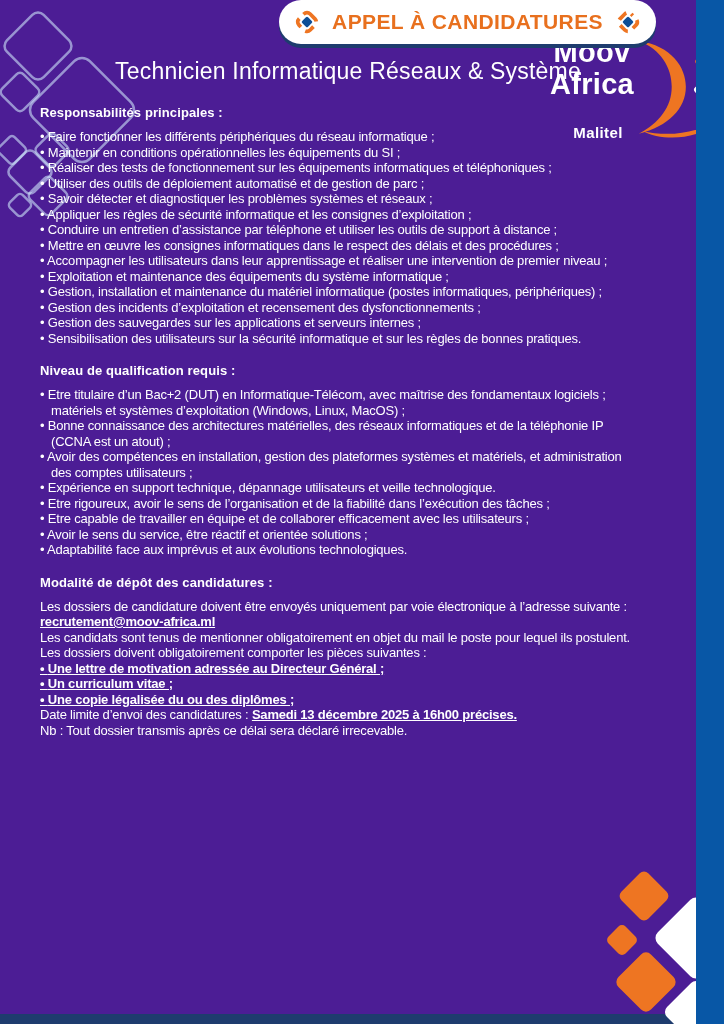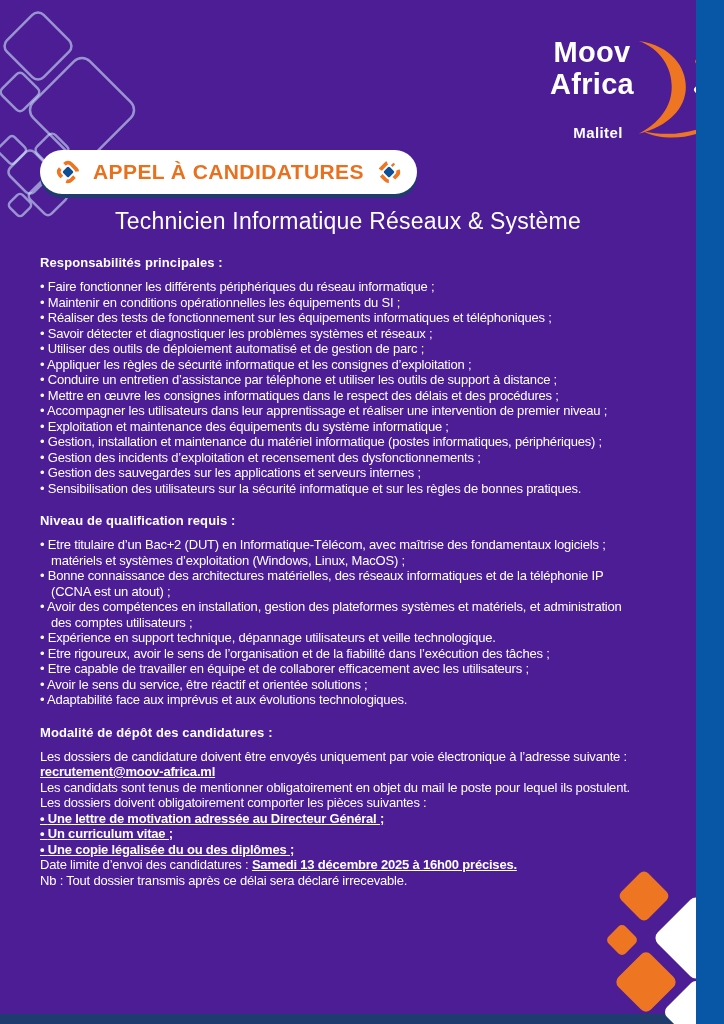--- a/index.html
+++ b/index.html
@@ -22,21 +22,21 @@
   
   .logo { position:absolute; top:32px; left:522px; width:200px; height:120px; z-index:4; }
   .logo-text { position:absolute; left:0; top:4px; width:140px; text-align:center;
                font-size:29px; font-weight:bold; line-height:32px; letter-spacing:0.3px; }
   .swoosh { position:absolute; left:112px; top:-8px; }
   .malitel { position:absolute; left:0; top:92px; width:152px; text-align:center;
              font-size:15px; font-weight:bold; letter-spacing:0.4px; }
 
   .content { position:relative; z-index:5; padding:0 40px; }
 
-  .banner-row { display:flex; justify-content:flex-start; padding-top:150px; }
+  .banner-row { display:flex; justify-content:flex-end; }
   .pill { display:inline-flex; align-items:center; gap:10px; height:44px; padding:0 13px;
           background:#FFFFFF; border-radius:24px; box-shadow:0 4px 0 #1E3C6E; }
   .pill-label { color:#E8701E; font-size:21px; font-weight:bold; letter-spacing:0.4px; white-space:nowrap; }
 
   .page-title { text-align:center; font-size:23px; font-weight:normal; letter-spacing:0.2px; margin-top:14px; }
 
   .section h2 { font-size:13px; font-weight:bold; margin:17px 0 9px; letter-spacing:0.1px; }
   .section.first h2 { margin-top:20px; }
 
   ul.bullets { list-style:none; font-size:13px; line-height:15.5px; letter-spacing:-0.2px; }
@@ -106,22 +106,22 @@
     </div>
 
     <h1 class="page-title">Technicien Informatique Réseaux &amp; Système</h1>
 
     <div class="section first">
       <h2>Responsabilités principales :</h2>
       <ul class="bullets">
           <li>Faire fonctionner les différents périphériques du réseau informatique ;</li>
           <li>Maintenir en conditions opérationnelles les équipements du SI ;</li>
           <li>Réaliser des tests de fonctionnement sur les équipements informatiques et téléphoniques ;</li>
+          <li>Utiliser des outils de déploiement automatisé et de gestion de parc ;</li>
           <li>Savoir détecter et diagnostiquer les problèmes systèmes et réseaux ;</li>
-          <li>Utiliser des outils de déploiement automatisé et de gestion de parc ;</li>
           <li>Appliquer les règles de sécurité informatique et les consignes d’exploitation ;</li>
           <li>Conduire un entretien d’assistance par téléphone et utiliser les outils de support à distance ;</li>
           <li>Mettre en œuvre les consignes informatiques dans le respect des délais et des procédures ;</li>
           <li>Accompagner les utilisateurs dans leur apprentissage et réaliser une intervention de premier niveau ;</li>
           <li>Exploitation et maintenance des équipements du système informatique ;</li>
           <li>Gestion, installation et maintenance du matériel informatique (postes informatiques, périphériques) ;</li>
           <li>Gestion des incidents d’exploitation et recensement des dysfonctionnements ;</li>
           <li>Gestion des sauvegardes sur les applications et serveurs internes ;</li>
           <li>Sensibilisation des utilisateurs sur la sécurité informatique et sur les règles de bonnes pratiques.</li>
         </ul>

